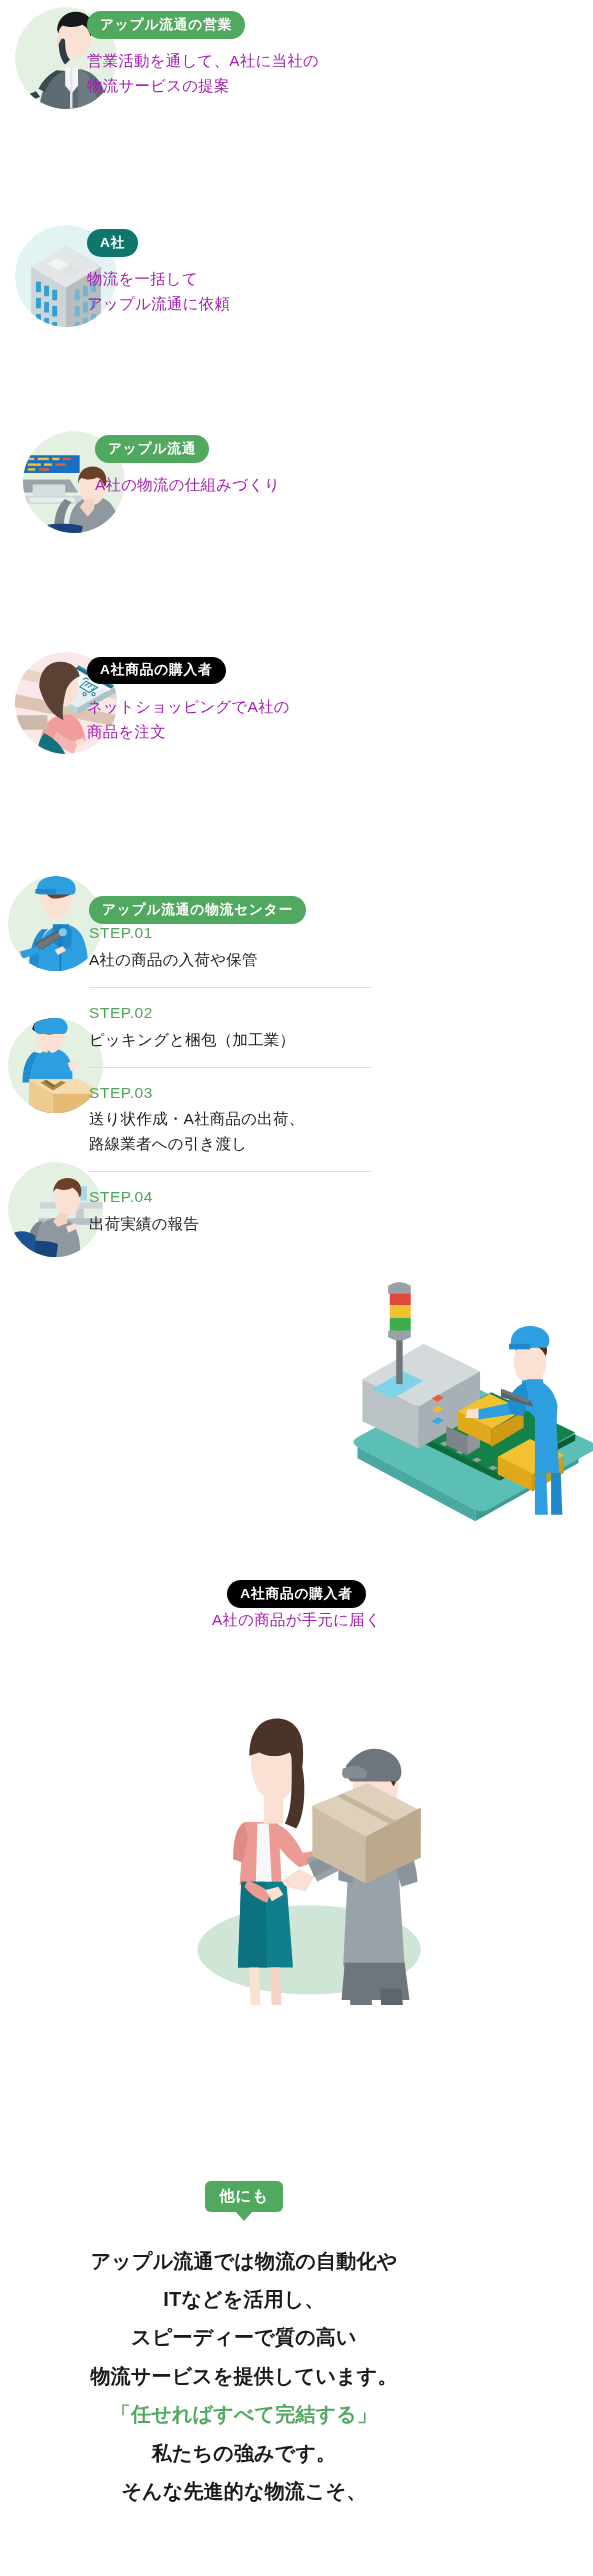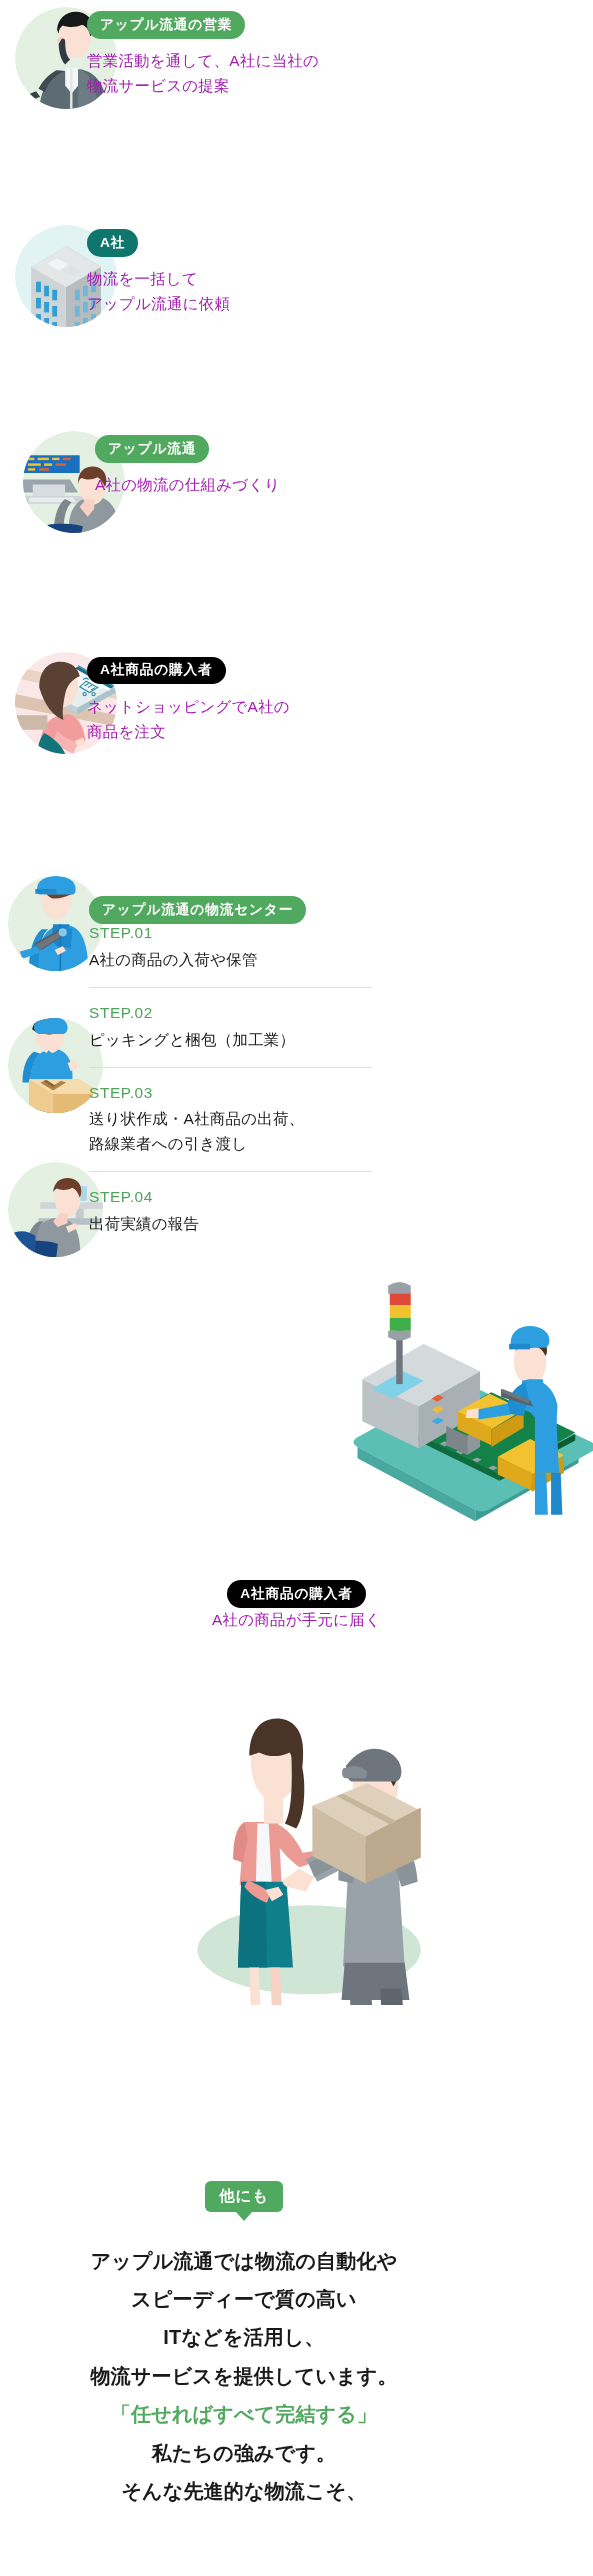--- a/index.html
+++ b/index.html
@@ -443,21 +443,21 @@
   </div>
 </div>
 
 <div class="closing" style="top:2166px;left:0;">
   <div class="balloon-wrap">
     <span class="balloon">他にも</span>
     <span class="balloon-tail"></span>
   </div>
   <div class="closing-lines">
     <div>アップル流通では物流の自動化や</div>
+    <div>ITなどを活用し、</div>
     <div>スピーディーで質の高い</div>
-    <div>ITなどを活用し、</div>
     <div>物流サービスを提供しています。</div>
     <div class="hl">「任せればすべて完結する」</div>
     <div>私たちの強みです。</div>
     <div>そんな先進的な物流こそ、</div>
   </div>
 </div>
 
 
 </body></html>

